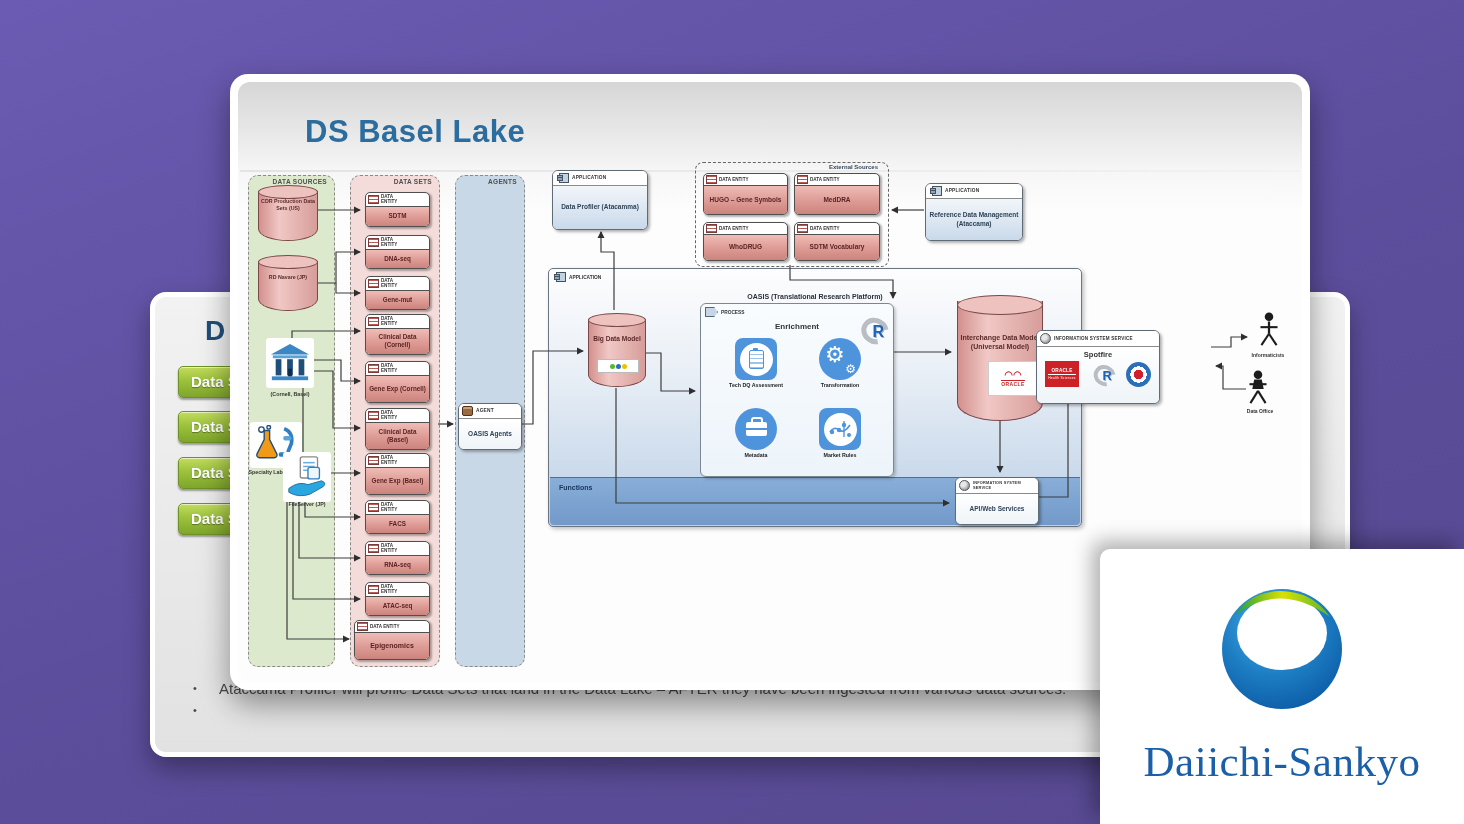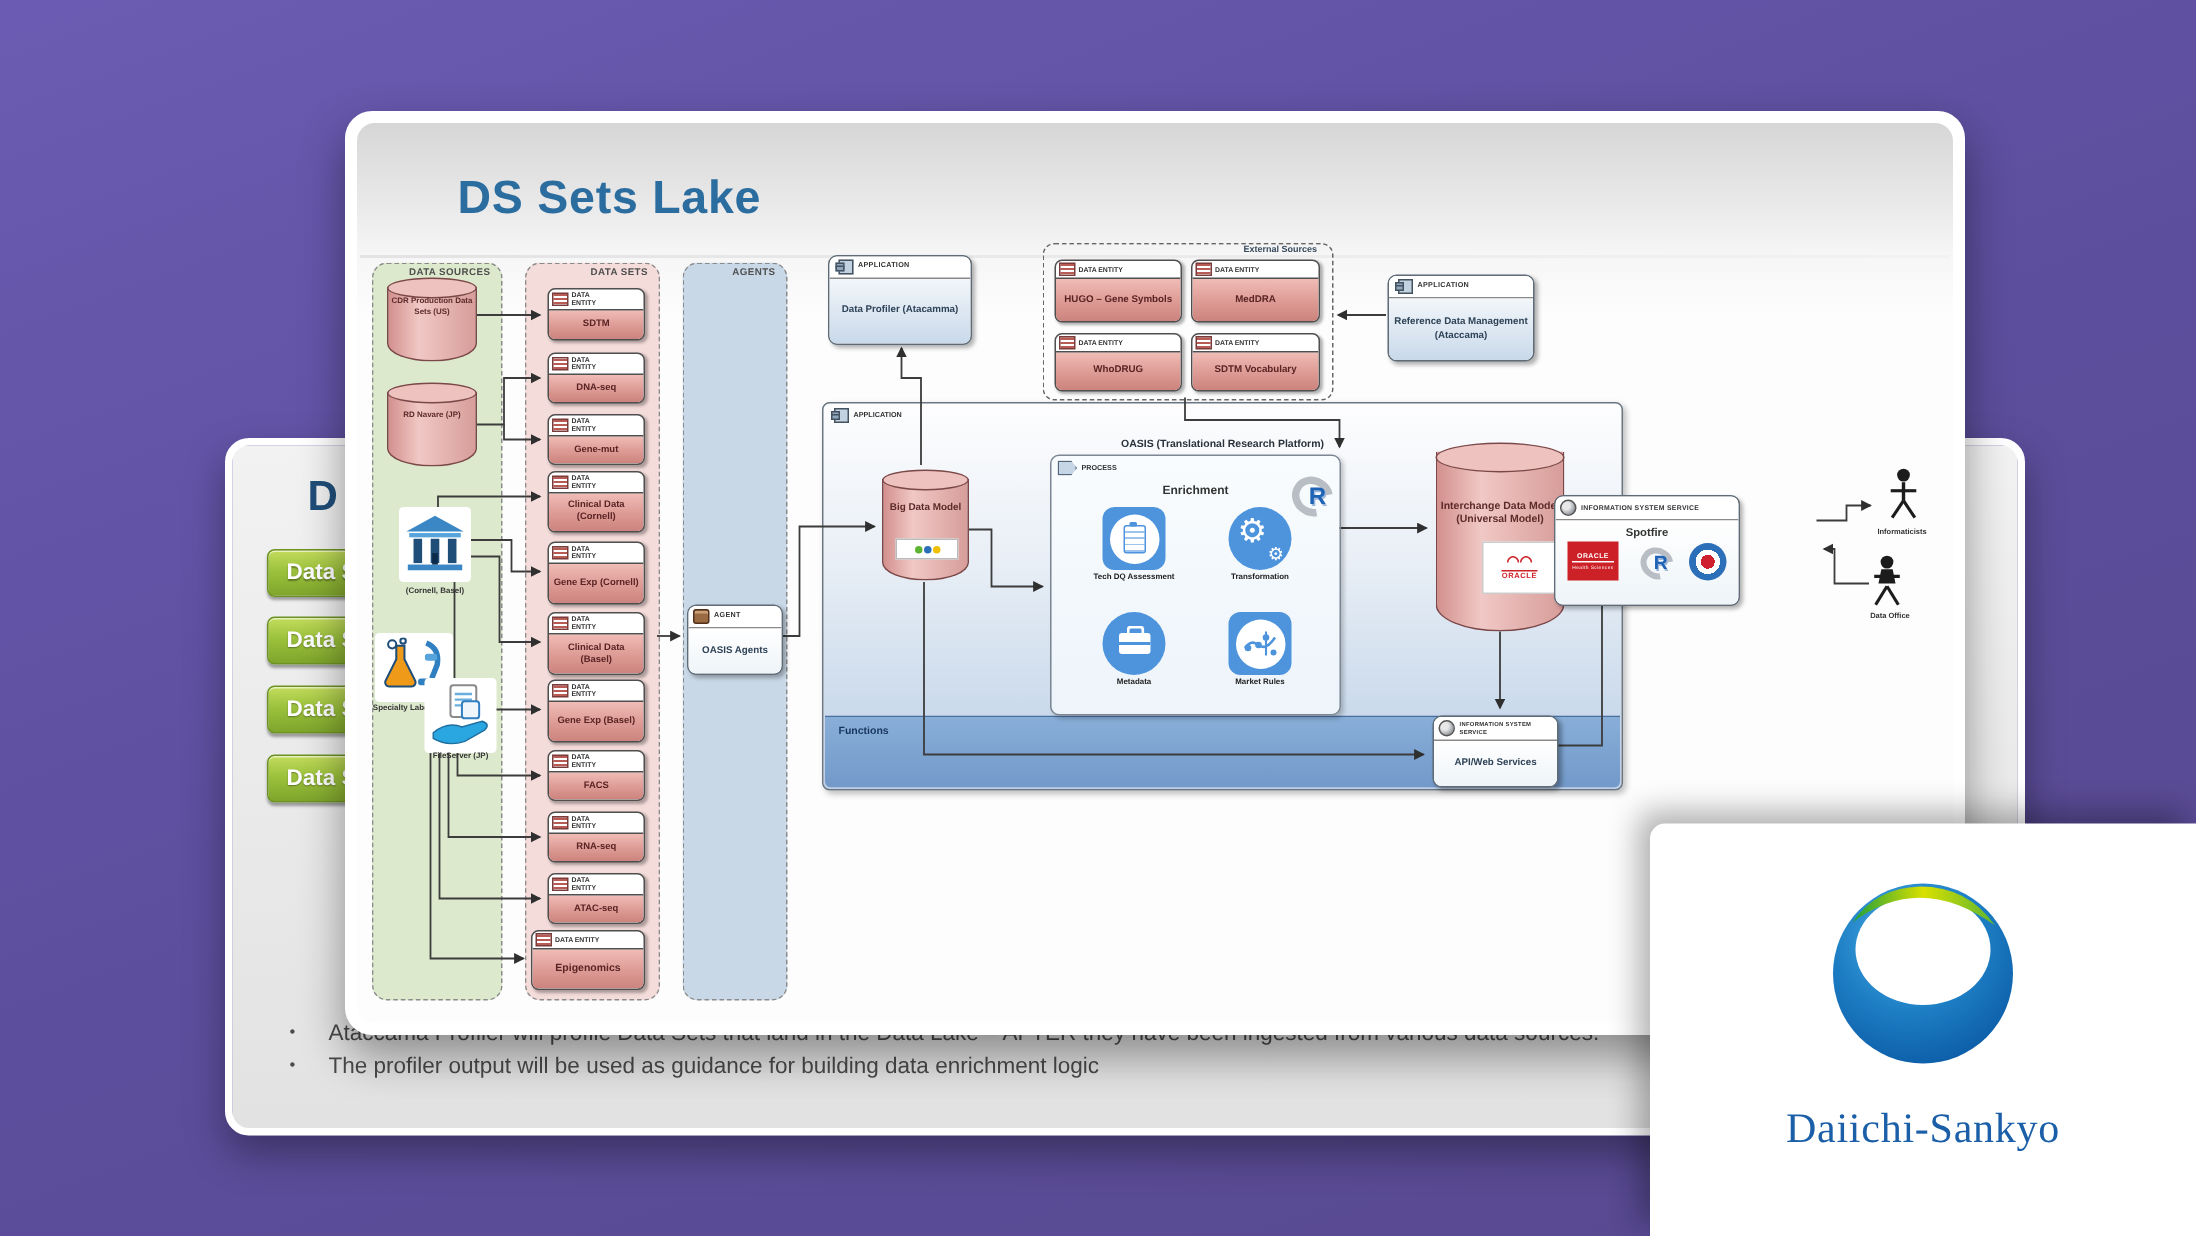--- a/index.html
+++ b/index.html
@@ -117,50 +117,49 @@
   .bdm-logo i{width:5px;height:5px;border-radius:50%;display:inline-block;}
   
   .tinylbl{position:absolute;text-align:center;font-size:5.3px;font-weight:bold;color:#333;line-height:1.3;}
   
   .logorow{display:flex;align-items:center;justify-content:space-between;padding:0 8px 5px 8px;}
   
   .dcard{position:absolute;left:1100px;top:549px;width:364px;height:275px;background:#fff;z-index:4;
         border-radius:10px 0 0 0;box-shadow:-8px -8px 20px rgba(0,0,0,.3);}
   .dlogo{position:absolute;left:50%;top:30px;transform:translateX(-50%);}
   .dname{position:absolute;left:0;right:0;top:188px;text-align:center;font-family:"Liberation Serif",serif;
-        font-size:28px;color:#1b5fa8;letter-spacing:.5px;}
+        font-size:43px;color:#1b5fa8;letter-spacing:.5px;}
   svg.connectors{position:absolute;inset:0;width:1464px;height:824px;pointer-events:none;}
 </style>
 </head>
 <body>
 
 <div class="stage">
 
   <div class="back-slide">
     <div class="back-title">D</div>
     <div class="gbtn" style="top:69px;">Data S</div>
     <div class="gbtn" style="top:114px;">Data S</div>
     <div class="gbtn" style="top:160px;">Data S</div>
     <div class="gbtn" style="top:206px;">Data S</div>
     <div class="bullets">
       <div class="bullet-row">
         <span class="bdot">•</span>
         <span>Ataccama Profiler will profile Data Sets that land in the Data Lake – AFTER they have been ingested from various data sources.</span>
       </div>
       <div class="bullet-row">
         <span class="bdot">•</span>
-        <span>The profiler output will be used as guidance for building data enrichment logic</span>
       </div>
     </div>
   </div>
 
   <div class="front-slide">
     <div class="slide-bg"></div>
     <div class="title-rule"></div>
-    <div class="slide-title">DS Sets Lake</div>
+    <div class="slide-title">DS Basel Lake</div>
   </div>
 
   <div class="diagram">
 
     <div class="abs col" style="left:248px;top:175px;width:85px;height:490px;background:#dde9cd;">
       <span class="col-label">DATA SOURCES</span>
     </div>
     <div class="abs col" style="left:350px;top:175px;width:88px;height:490px;background:#f4dcda;">
       <span class="col-label">DATA SETS</span>
     </div>

